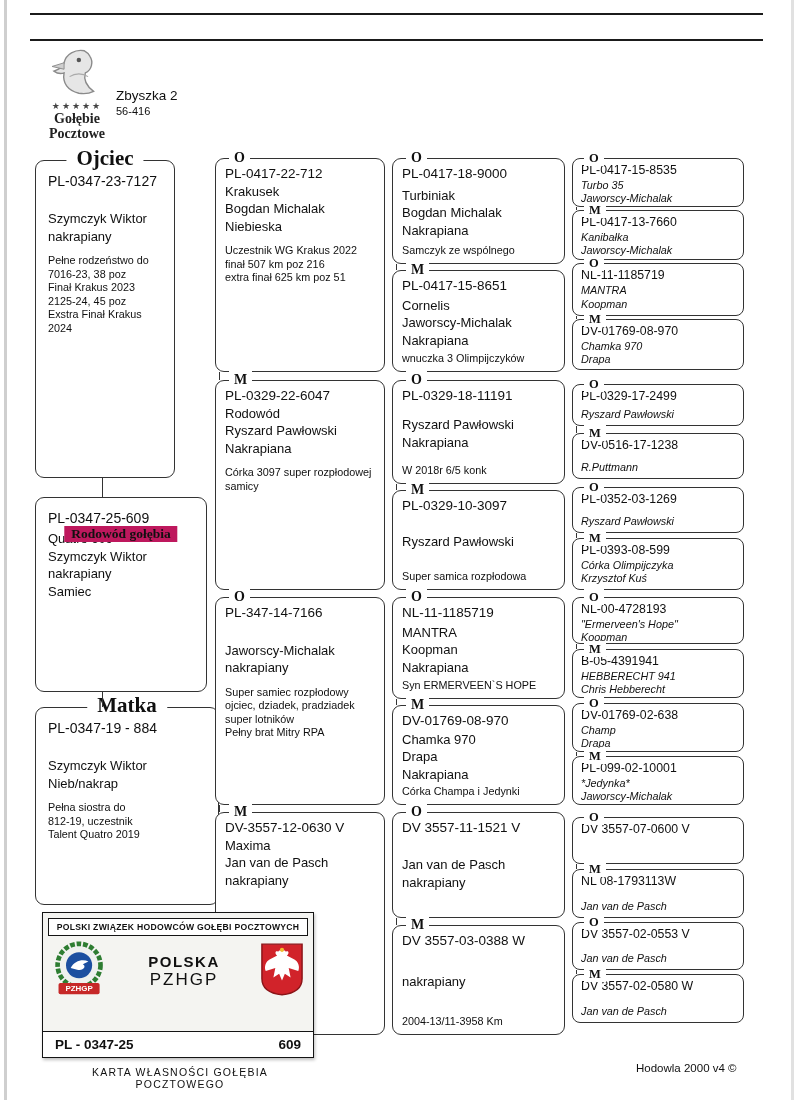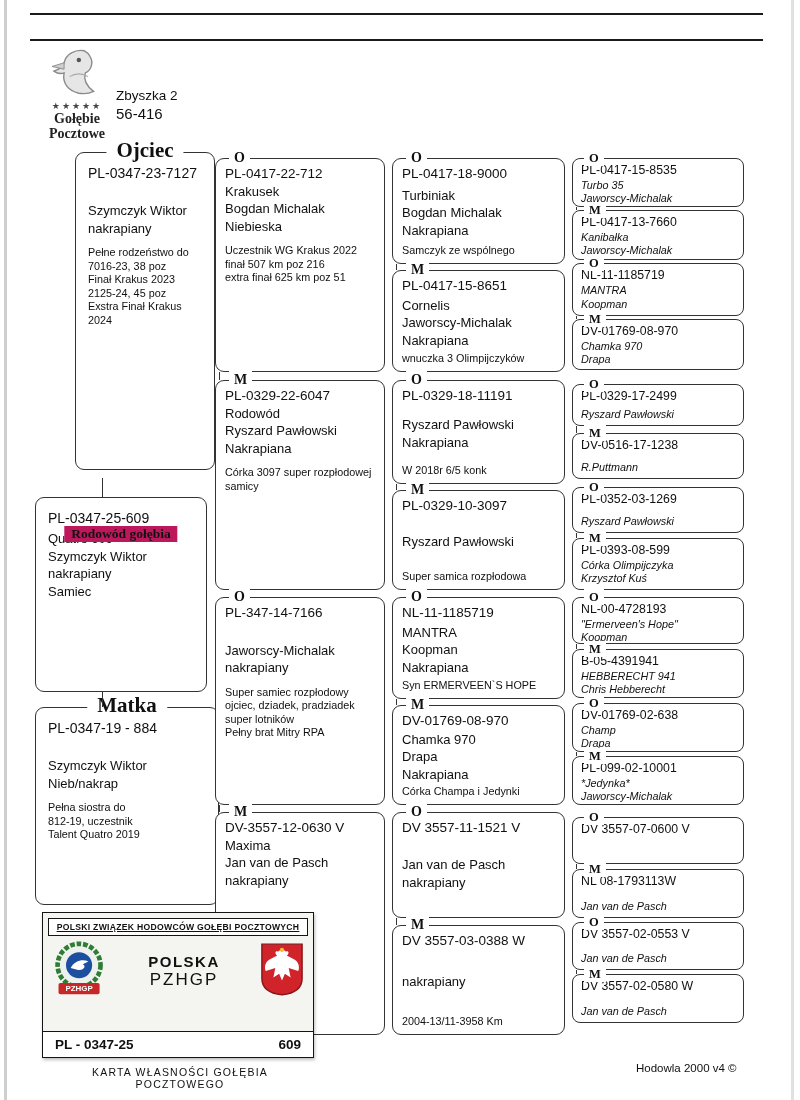--- a/index.html
+++ b/index.html
@@ -9,21 +9,21 @@
   .scan-edge { position:absolute; background:#a8a8a8; opacity:.55; }
 
   .rule { position:absolute; height:2px; background:#1b1b1b; }
 
   .logo { position:absolute; left:36px; top:48px; width:82px; text-align:center; }
   .logo .stars { font-size:9px; letter-spacing:2px; color:#444; display:block; margin-top:1px; }
   .logo .lname { font-family:"Liberation Serif", serif; font-weight:bold; font-size:14px; color:#222; line-height:1.1; }
 
   .title { position:absolute; left:114px; top:52px; font-size:27px; font-weight:bold; border-bottom:2.5px solid #000; padding:0 10px 1px 0; white-space:nowrap; }
   .sub1 { position:absolute; left:116px; top:88px; font-size:13.5px; }
-  .sub2 { position:absolute; left:116px; top:105px; font-size:15px; }
+  .sub2 { position:absolute; left:116px; top:105px; font-size:11px; }
 
   .pbox { position:absolute; border:1.5px solid #333; border-radius:9px; background:#fff; padding:6px 9px; display:flex; flex-direction:column; }
   .spread { justify-content:space-between; }
   .col1 { padding:11px 12px; }
   .sex { position:absolute; top:-10px; left:13px; background:#fff; padding:0 5px; font-family:"Liberation Serif", serif; font-weight:bold; font-size:14px; line-height:1.3; }
   .big-label { position:absolute; top:-15px; left:50%; transform:translateX(-50%); background:#fff; padding:0 10px; font-family:"Liberation Serif", serif; font-weight:bold; font-size:21px; white-space:nowrap; }
   .mid-label { position:absolute; top:-10px; left:50%; transform:translateX(-50%); background:#be185d; padding:0 7px; font-family:"Liberation Serif", serif; font-weight:bold; font-size:13.5px; white-space:nowrap;margin-top:38px; }
 
   .ring { font-size:13.5px; line-height:1.3; }
   .col1 .ring { font-size:14px; }
@@ -34,21 +34,21 @@
   .gap2 { margin-top:9px; }
   .g2 .nt { margin-top:9px; }
   .g4 { padding:4px 8px; border-radius:8px; }
   .g4 .ring { font-size:12.3px; }
   .g4 .nm,.g4 .br { font-size:10.8px; line-height:1.25;font-style:italic; }
   .g4 .sex { top:-9px; left:11px; font-size:12.5px; }
 
   .tick { position:absolute; width:0; border-left:1.5px solid #333; }
 
   .stamp { position:absolute; left:42px; top:912px; width:272px; height:146px; background:#f4f4f1; border:1.5px solid #141414; z-index:5; box-shadow:1px 2px 3px rgba(0,0,0,.25); }
-  .stamp .banner { margin:5px 5px 0 5px; border:1px solid #141414; background:#fff; text-align:center; font-size:8.6px; font-weight:bold; letter-spacing:.3px; padding:3px 1px;text-decoration:underline; }
+  .stamp .banner { margin:5px 5px 0 5px; border:1px solid #141414; background:#fff; text-align:center; font-size:8.6px; font-weight:bold; letter-spacing:.3px; padding:3px 1px; }
   .stamp .mid-row { display:flex; align-items:center; justify-content:space-between; padding:5px 9px 4px 9px; }
   .stamp .ctr { text-align:center; flex:1; }
   .stamp .country { font-size:15px; font-weight:bold; letter-spacing:1.5px; }
   .stamp .year { font-size:28px; font-weight:bold; line-height:1; letter-spacing:1px; }
   .stamp .orgshort { font-size:17px; letter-spacing:2px; }
   .stamp .num-row { border-top:1.5px solid #141414; display:flex; justify-content:space-between; padding:5px 12px 0 12px; font-weight:bold; font-size:13.5px; background:#fff; position:absolute; left:0; right:0; bottom:0; height:26px; }
   .caption { position:absolute; left:46px; top:1066px; width:268px; text-align:center; font-size:10.5px; letter-spacing:1.2px; }
   .footer { position:absolute; left:636px; top:1062px; font-size:11.5px; }
 </style>
 </head>
@@ -72,21 +72,21 @@
       </svg>
     </span>
     <span class="stars">★★★★★</span>
     <div class="lname">Gołębie</div>
     <div class="lname">Pocztowe</div>
   </div>
 
   <div class="sub1">Zbyszka 2</div>
   <div class="sub2">56-416</div>
 
-  <div class="pbox col1" style="left:35px;top:152px;width:140px;height:318px;margin-left:40px;">
+  <div class="pbox col1" style="left:35px;top:160px;width:140px;height:318px;">
     <span class="big-label">Ojciec</span>
     <div class="ring">PL-0347-23-7127</div>
     <div class="br gap1">Szymczyk Wiktor</div>
     <div class="cl">nakrapiany</div>
     <div class="nt gap2">Pełne rodzeństwo do
 7016-23,  38 poz
 Finał Krakus 2023
 2125-24,  45 poz
 Exstra Finał Krakus 2024</div>
   </div>

